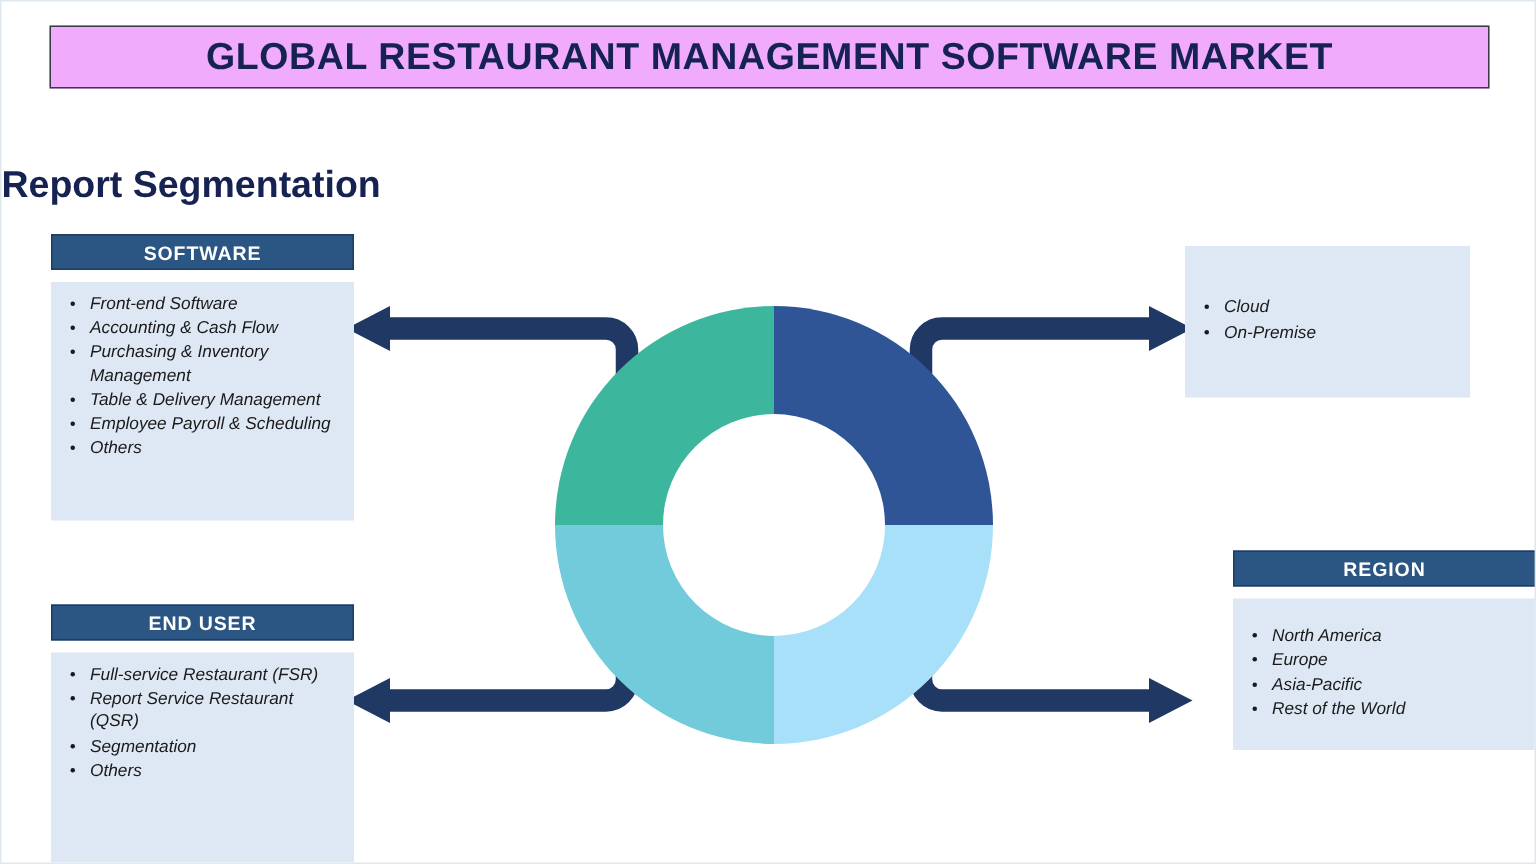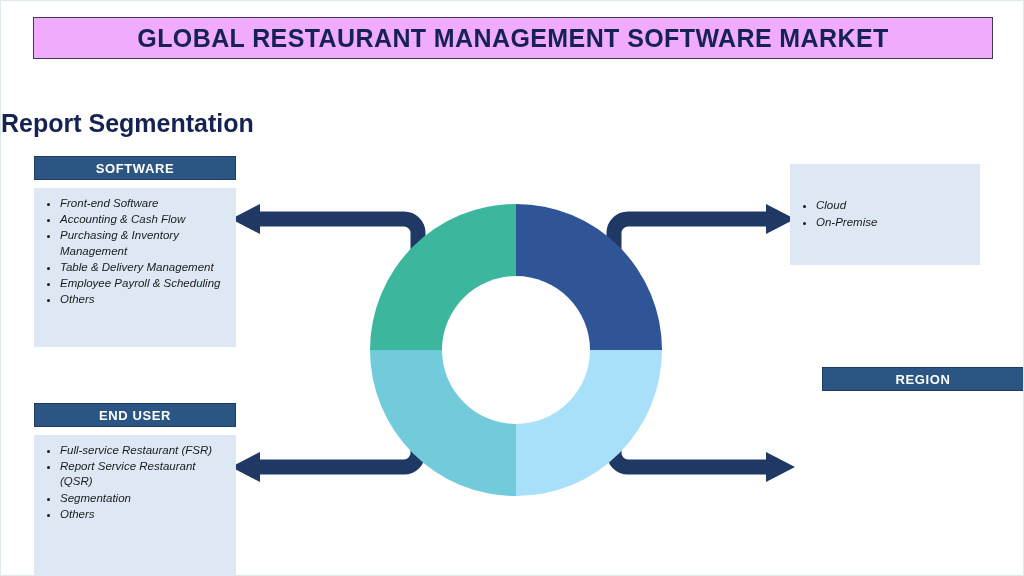--- a/index.html
+++ b/index.html
@@ -205,15 +205,23 @@
         <li>Cloud</li>
         <li>On-Premise</li>
       </ul>
     </div>
   </div>
 
   <div class="panel" id="panel-region">
     <div class="panel-header">
       <span class="panel-header-label">REGION</span>
     </div>
+    <div class="panel-body vcenter">
+      <ul class="panel-list">
+        <li>North America</li>
+        <li>Europe</li>
+        <li>Asia-Pacific</li>
+        <li>Rest of the World</li>
+      </ul>
+    </div>
   </div>
 
 </div>
 
 </body></html>

